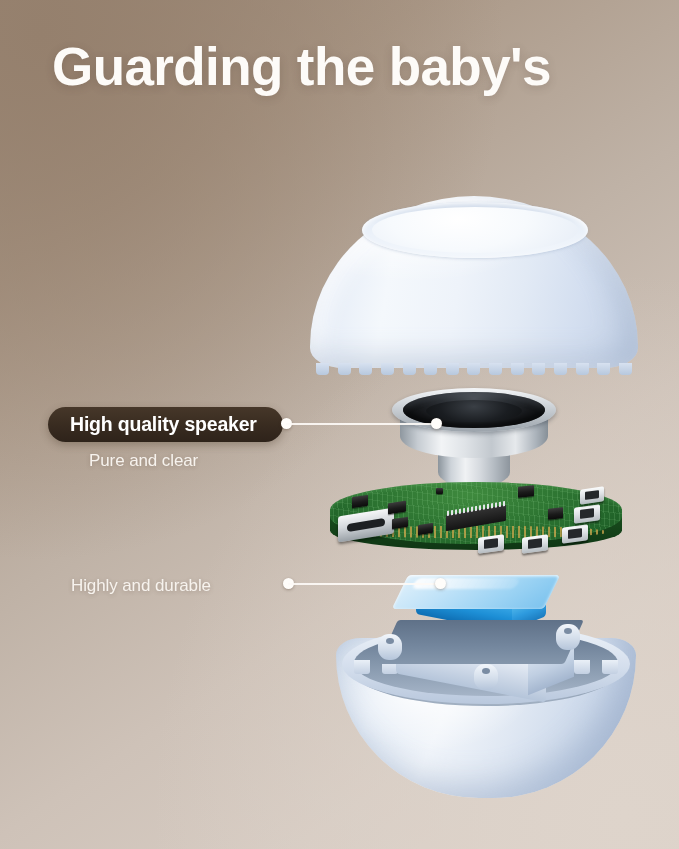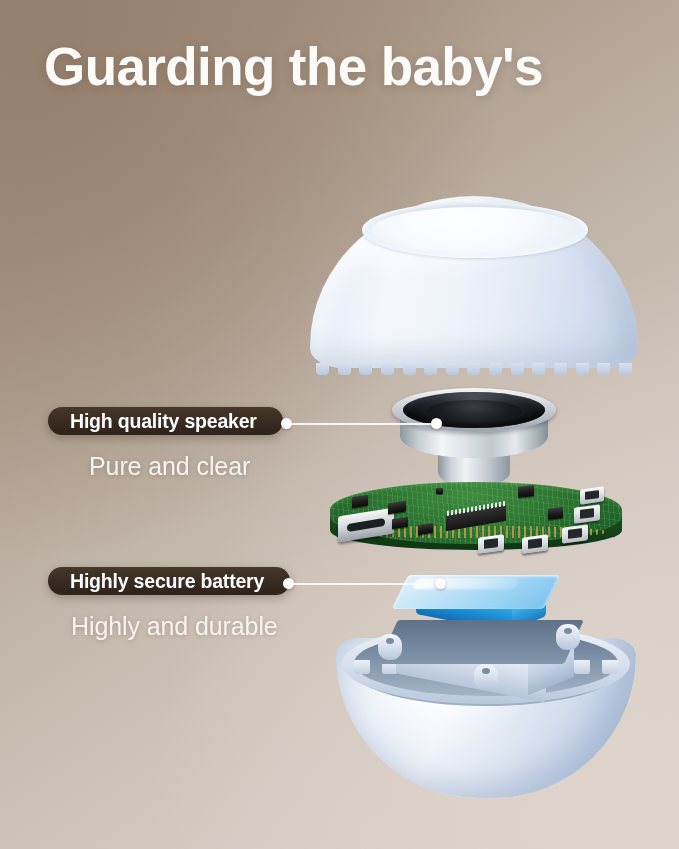--- a/index.html
+++ b/index.html
@@ -22,21 +22,21 @@
   #headline {
     position:absolute;
     left:44px; top:36px; width:600px;
     color:#fdfbf8;
     font-size:53px;
     font-weight:700;
     line-height:1.18;
     letter-spacing:-0.6px;
     text-shadow:0 2px 10px rgba(70,52,38,0.20);
   }
-  #headline .l { display:block; white-space:nowrap; }
+  #headline .l { display:block; white-space:nowrap;margin-left:8px; }
 
   
   #product { position:absolute; left:0; top:0; width:679px; height:849px; }
 
   
   .dome {
     position:absolute;
     left:310px; top:196px;
     width:328px; height:172px;
   }
@@ -278,36 +278,36 @@
     content:""; position:absolute; left:8px; top:4px; width:8px; height:6px;
     border-radius:50%;
     background:#7a8ca3;
   }
 
   
   .callout { position:absolute; }
   .pill {
     position:relative;
     display:inline-flex; align-items:center;
-    height:28px;
+    height:35px;
     padding:0 26px 0 22px;
     border-radius:18px;
     background:linear-gradient(180deg,#463729 0%, #382b20 55%, #2e231a 100%);
     color:#ffffff;
     font-size:19.5px;
     font-weight:700;
     letter-spacing:-0.2px;
     white-space:nowrap;
     box-shadow:0 3px 9px rgba(60,42,28,0.30);
   }
   .sub {
     display:block;
-    margin-top:17px;
+    margin-top:9px;
     color:#f7f3ee;
-    font-size:25px;
+    font-size:17px;
     font-weight:400;
     letter-spacing:-0.1px;
     text-shadow:0 1px 4px rgba(80,60,44,0.25);
   }
   .lead {
     position:absolute;
     height:2px;
     background:rgba(253,250,246,0.92);
     top:16px;
   }
@@ -436,22 +436,19 @@
     <div class="pill">
       <span>High quality speaker</span>
     </div>
     <span class="dot d1"></span>
     <span class="lead"></span>
     <span class="dot d2"></span>
     <span class="sub">Pure and clear</span>
   </div>
 
   <div class="callout" id="callout-battery">
-    <div class="pill">
-      <span>Highly secure battery</span>
-    </div>
     <span class="dot d1"></span>
     <span class="lead"></span>
     <span class="dot d2"></span>
     <span class="sub">Highly and durable</span>
   </div>
 
 </div>
 
 </body></html>

